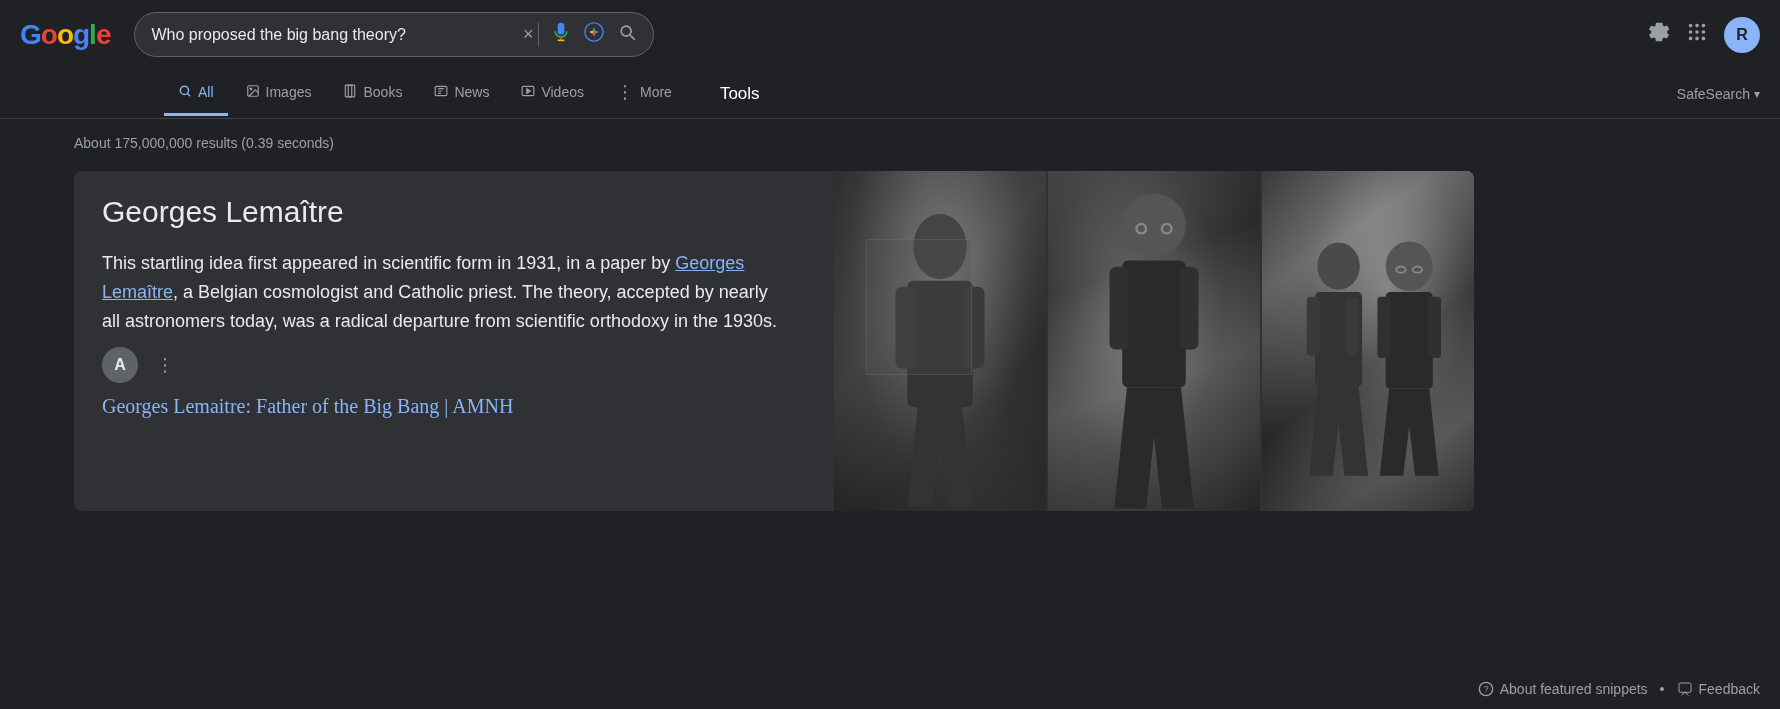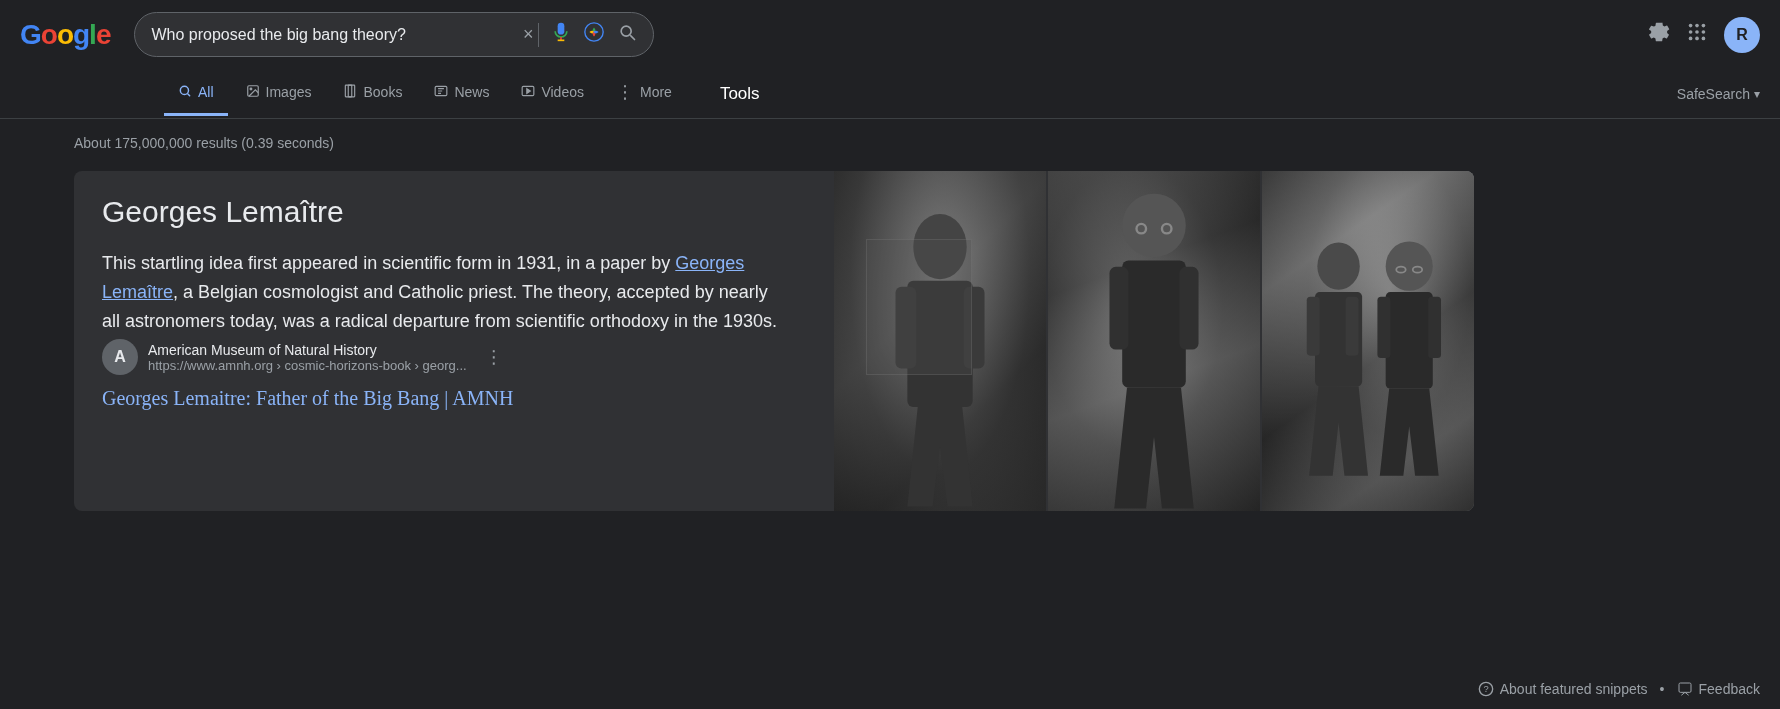--- a/index.html
+++ b/index.html
@@ -167,21 +167,21 @@
     .snippet-title {
       font-size: 30px;
       font-weight: 400;
       color: #e8eaed;
       margin-bottom: 20px;
     }
     .snippet-text {
       font-size: 18px;
       line-height: 1.6;
       color: #e8eaed;
-      margin-bottom: 4px;
+      margin-bottom: 12px;
       max-width: 680px;
     }
     .snippet-text .highlighted {
       color: #8ab4f8;
       text-decoration: underline;
       cursor: pointer;
     }
     .snippet-source {
       display: flex;
       align-items: center;
@@ -445,24 +445,20 @@
   <p class="results-count">About 175,000,000 results (0.39 seconds)</p>
 
   <div class="snippet-card">
     <div class="snippet-content">
       <h1 class="snippet-title">Georges Lemaître</h1>
       <p class="snippet-text">
         <span>This startling idea first appeared in scientific form in 1931, in a paper by </span><span class="highlighted">Georges Lemaître</span><span>, a Belgian cosmologist and Catholic priest. The theory, accepted by nearly all astronomers today, was a radical departure from scientific orthodoxy in the 1930s.</span>
       </p>
       <div class="snippet-source">
         <div class="source-favicon">A</div>
-        <div class="source-info">
-          <span class="source-name">American Museum of Natural History</span>
-          <span class="source-url">https://www.amnh.org › cosmic-horizons-book › georg...</span>
-        </div>
         <span class="source-dots">⋮</span>
       </div>
       <a class="snippet-link">Georges Lemaitre: Father of the Big Bang | AMNH</a>
     </div>
 
     <div class="snippet-images">
       <div class="snippet-image">
         <div class="photo-sim">
           <svg viewBox="0 0 100 200" style="position:absolute;bottom:0;left:50%;transform:translateX(-50%);width:70%;height:90%;">
             <ellipse cx="50" cy="25" rx="18" ry="22" fill="#444"></ellipse>

